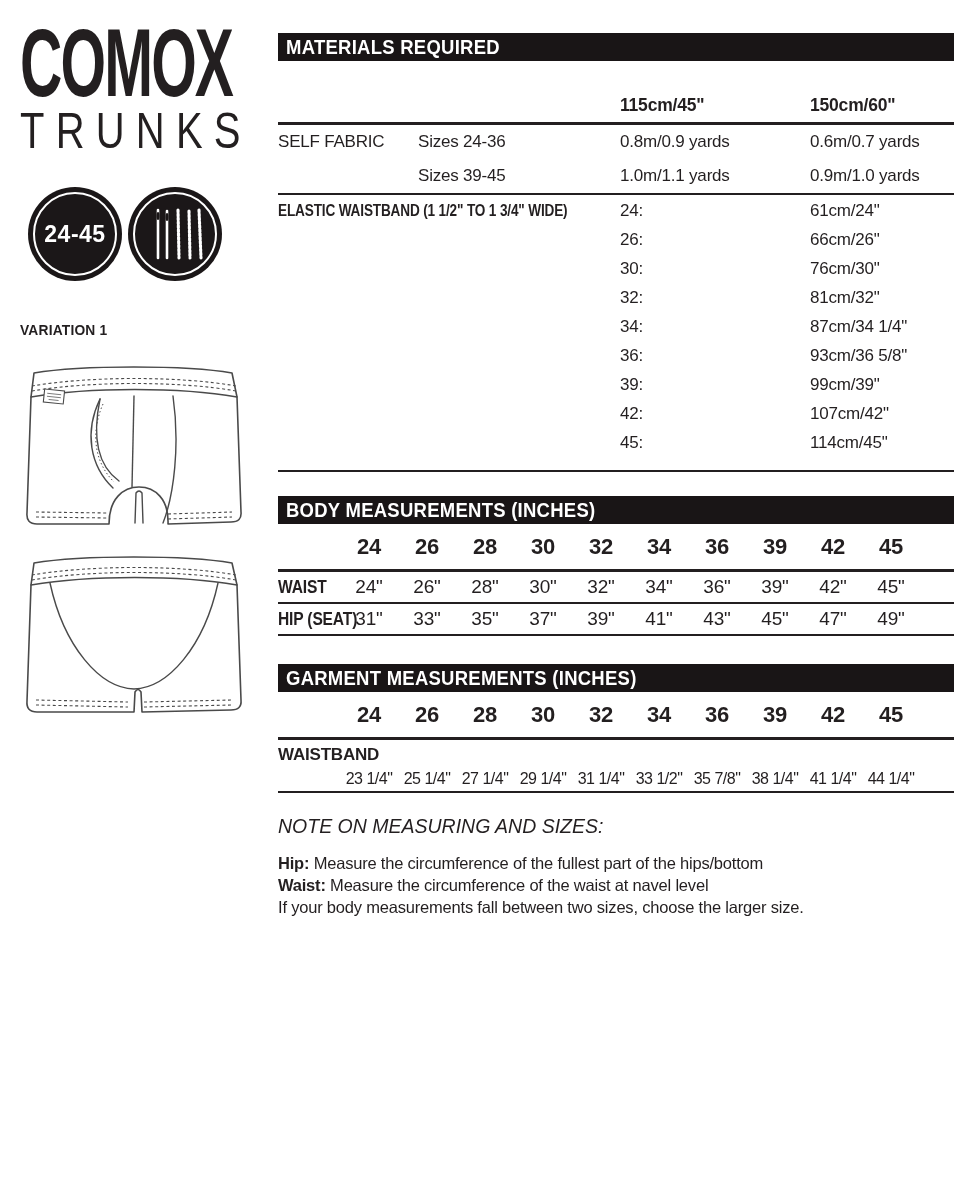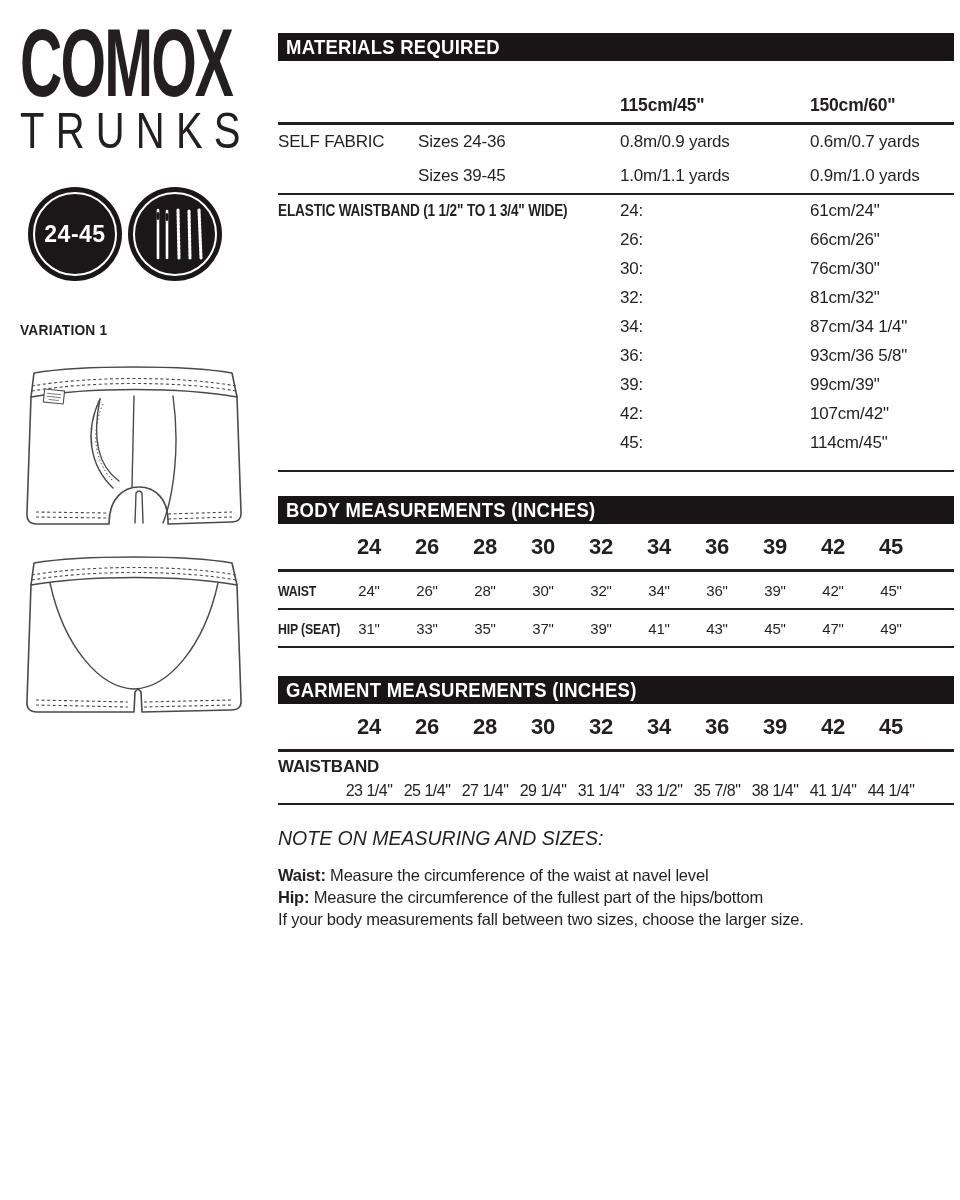--- a/index.html
+++ b/index.html
@@ -62,21 +62,21 @@
   .erow { height:29px; font-size:17px; }
   .elabel {
     grid-column:1 / 3; font-weight:bold; font-size:17px; white-space:nowrap;
     transform:scaleX(0.80); transform-origin:left center;
   }
   .bar2 { margin-top:24px; }
   .bar3 { margin-top:28px; }
 
   .tgrid { display:grid; grid-template-columns:62px repeat(10, 58px); align-items:center; text-align:center; }
   .sizes-row { height:48px; border-bottom:3px solid #231f20; font-weight:bold; font-size:22px; }
-  .bm-row { height:38px; border-bottom:2px solid #231f20; font-size:15px; }
+  .bm-row { height:32px; border-bottom:2px solid #231f20; font-size:19px; }
   .cell-label {
     text-align:left; font-weight:bold; white-space:nowrap;
     transform:scaleX(0.82); transform-origin:left center;
   }
   .gm-label-row { height:24px; display:flex; align-items:center; font-weight:bold; font-size:17px; margin-top:3px; }
   .gm-values { height:26px; border-bottom:2px solid #231f20; font-size:16px; letter-spacing:-0.5px; }
 
   .note-block { margin-top:22px; }
   .note-heading { font-style:italic; font-size:19.5px; letter-spacing:0; }
   .note-lines { margin-top:14px; font-size:16.5px; line-height:22px; }
@@ -305,20 +305,20 @@
       <div>33 1/2"</div>
       <div>35 7/8"</div>
       <div>38 1/4"</div>
       <div>41 1/4"</div>
       <div>44 1/4"</div>
     </div>
 
     <div class="note-block">
       <div class="note-heading">NOTE ON MEASURING AND SIZES:</div>
       <div class="note-lines">
+        <div><b>Hip:</b><span> Measure the circumference of the fullest part of the hips/bottom</span></div>
         <div><b>Waist:</b><span> Measure the circumference of the waist at navel level</span></div>
-        <div><b>Hip:</b><span> Measure the circumference of the fullest part of the hips/bottom</span></div>
         <div><b></b><span>If your body measurements fall between two sizes, choose the larger size.</span></div>
       </div>
     </div>
 
   </main>
 </div>
 
 </body></html>

